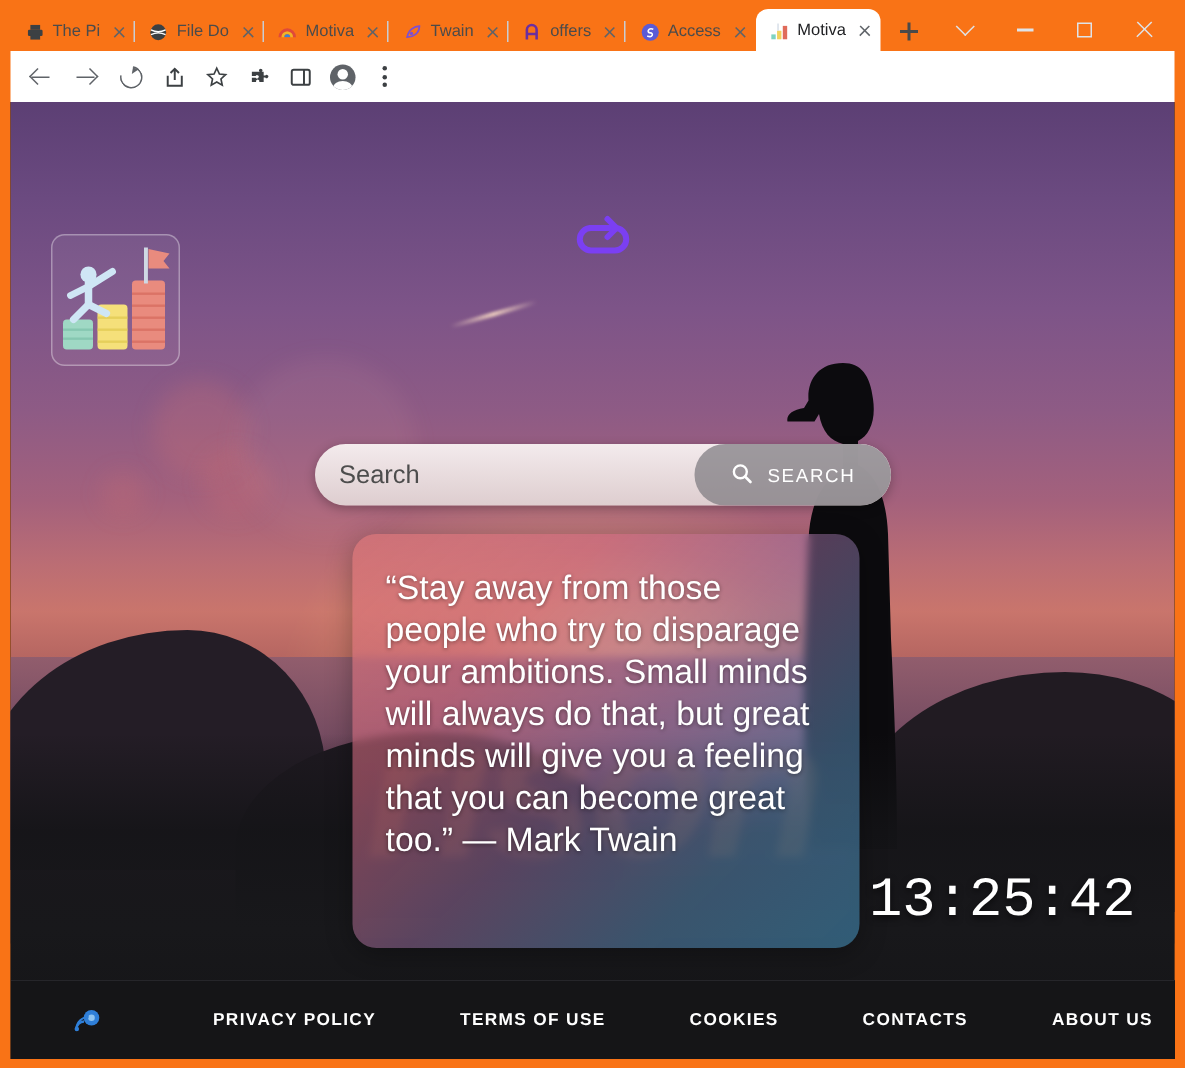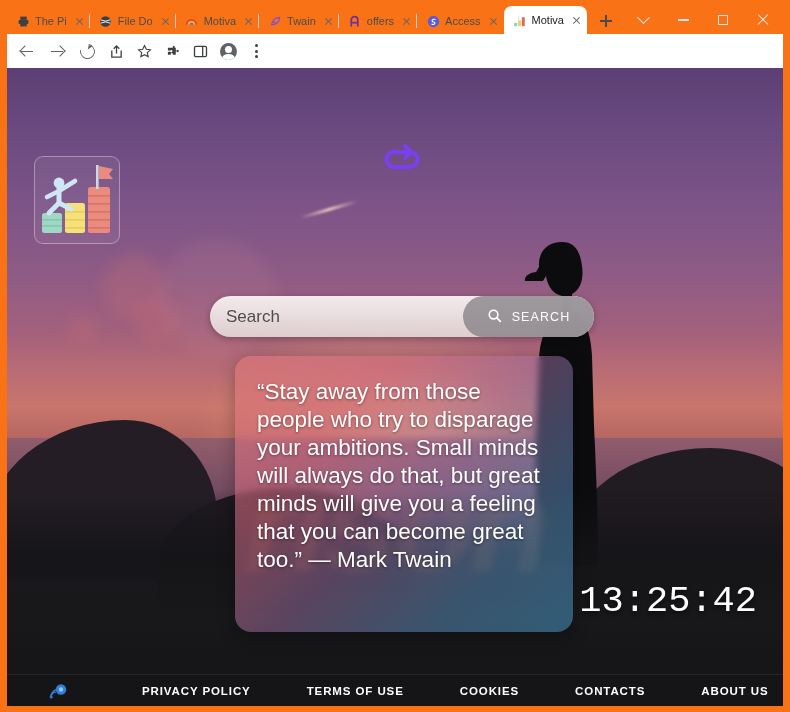--- a/index.html
+++ b/index.html
@@ -243,21 +243,21 @@
     text-shadow:0 2px 5px rgba(0,0,0,.6);
     font-family:Liberation Mono, monospace;
   }
   .clock-date{
     font-size:17.5px; margin-top:8px;
     text-shadow:0 2px 5px rgba(0,0,0,.6);
   }
 
   
   .footer{
-    position:absolute; left:0; right:0; bottom:0; height:32px;
+    position:absolute; left:0; right:0; bottom:0; height:53px;
     background:#151517; display:flex; align-items:center; gap:0;
     border-top:1px solid #26262a;
   }
   .footer-logo{
     width:26px;height:20px;margin-left:41px;margin-right:44px;
     display:flex;align-items:center;justify-content:center;
   }
   .flink{
     color:#fff; font-size:11.5px; font-weight:700; letter-spacing:.9px;
     text-decoration:none; padding:0 28px; white-space:nowrap;

